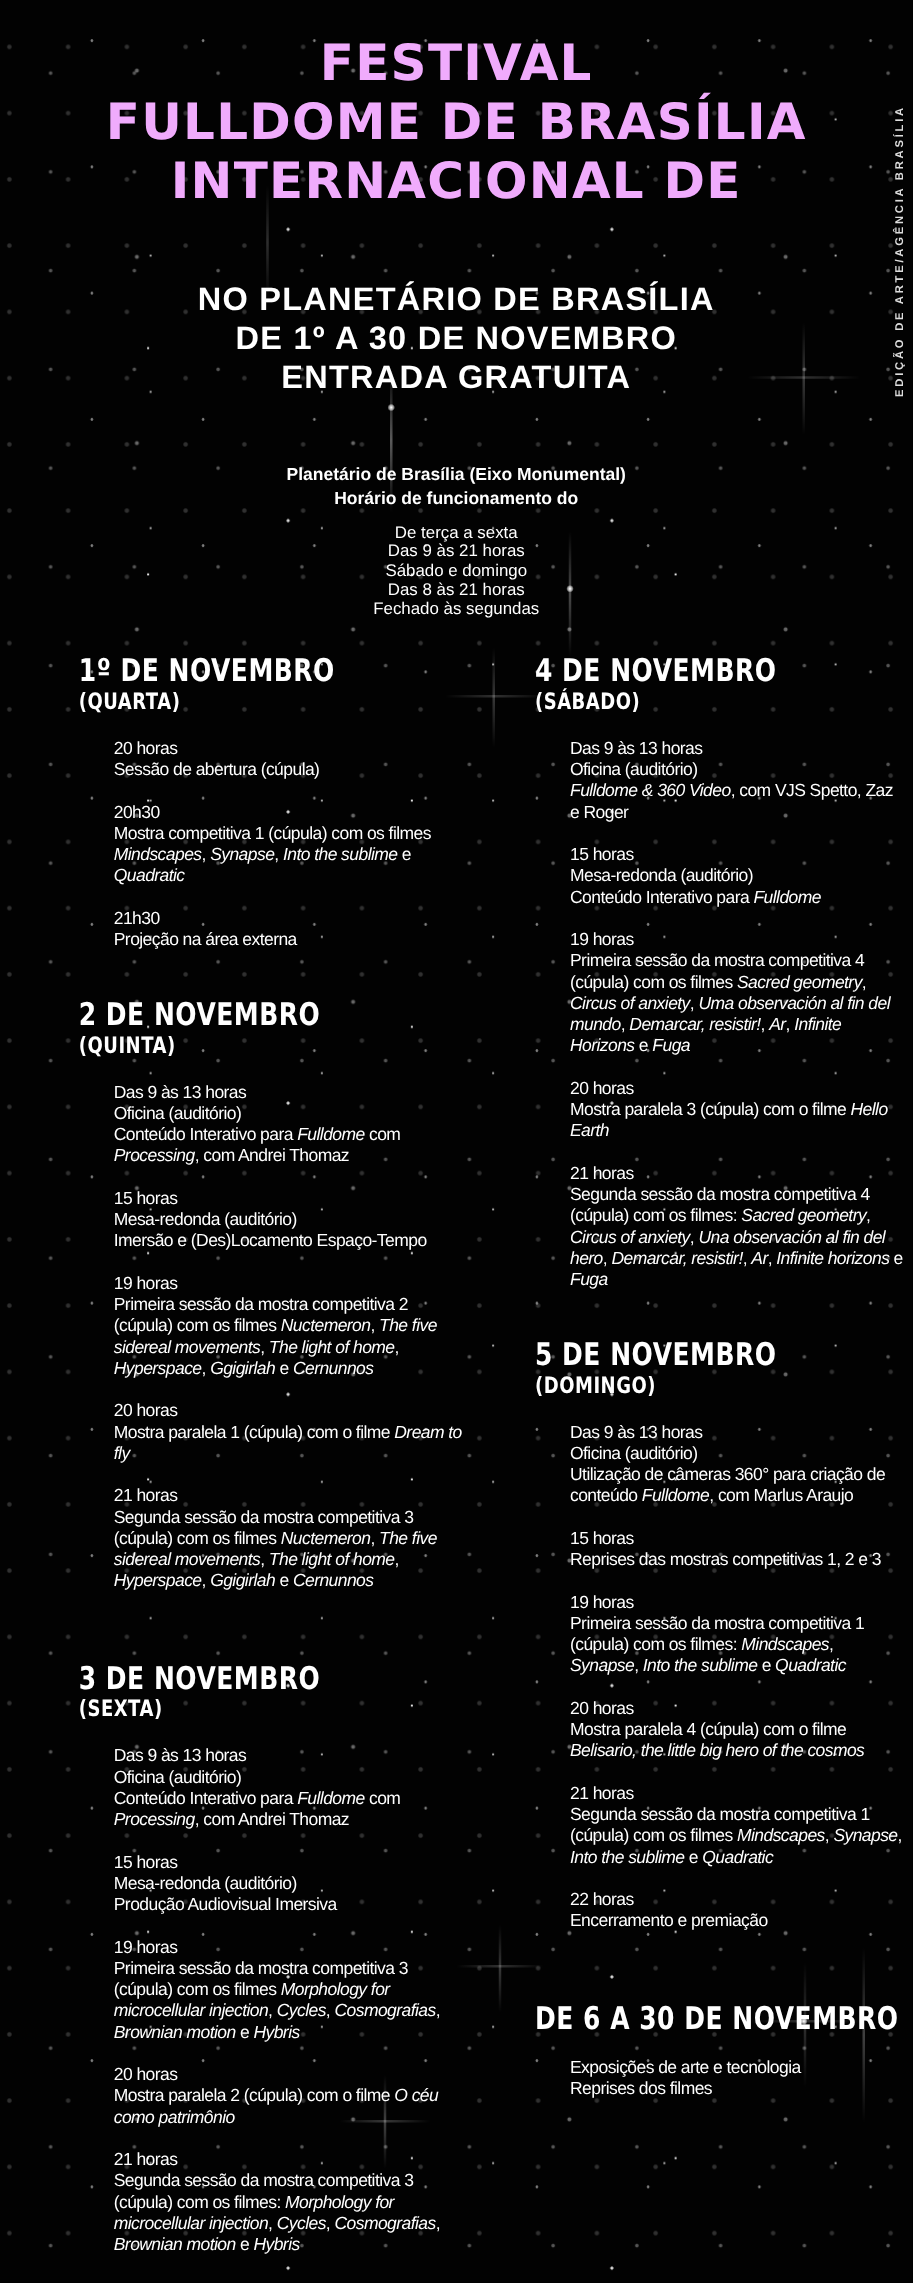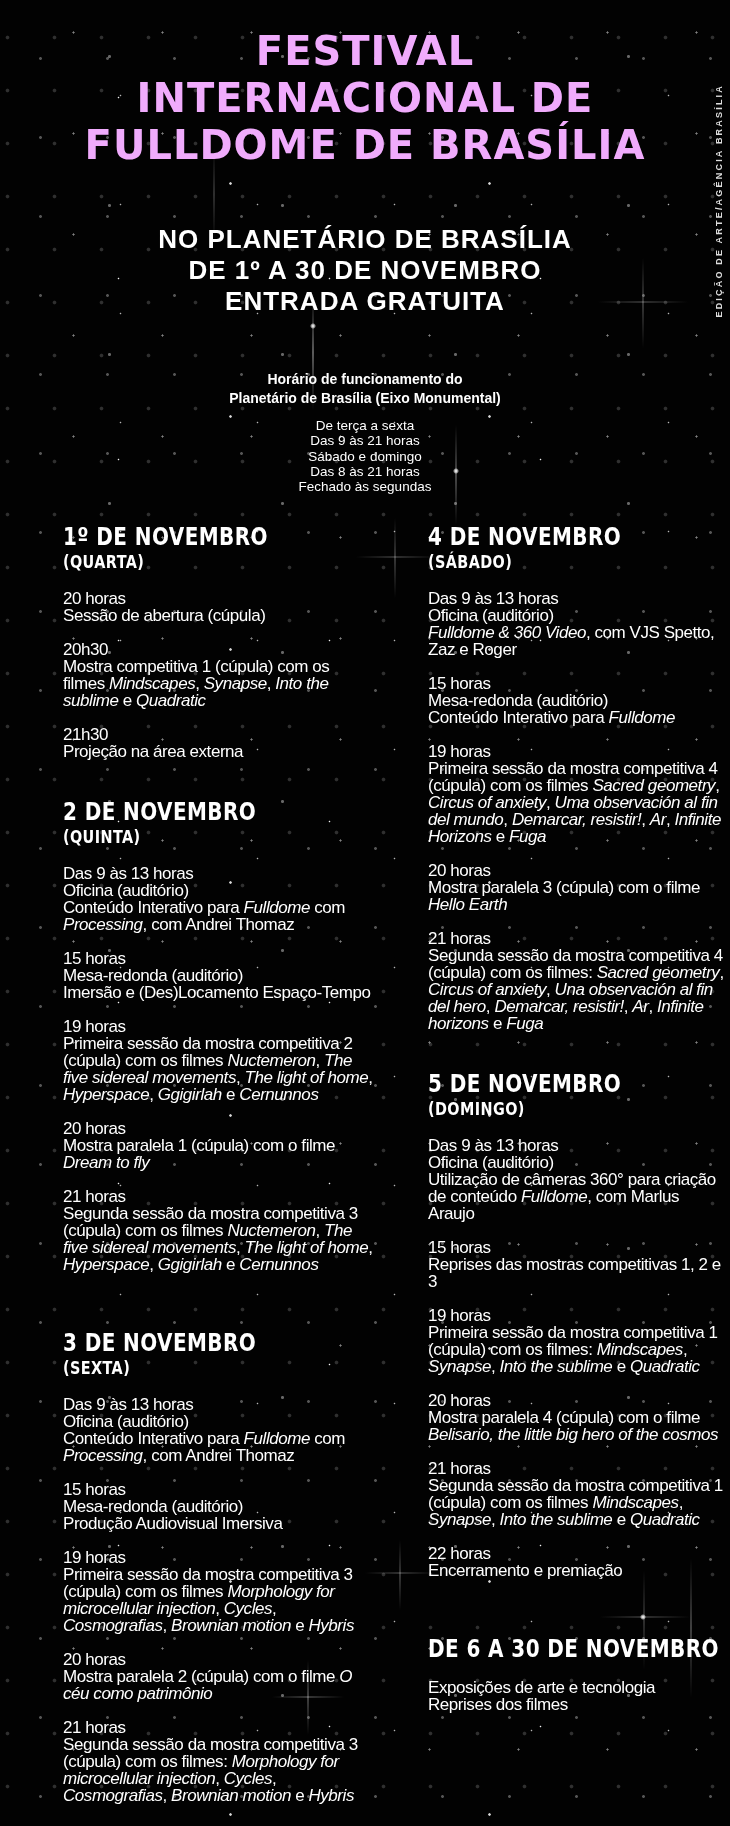--- a/index.html
+++ b/index.html
@@ -43,21 +43,21 @@
   .col-right{width:296px;flex:none;}
   .day{margin:0;}
   .day + .day{margin-top:38px;}
   .day:nth-child(3){margin-top:56px;}
   .day-title{margin:0;font-family:"DejaVu Sans",sans-serif;font-weight:800;font-size:25px;
              line-height:27px;letter-spacing:.5px;white-space:nowrap;transform:scaleX(.8);
              transform-origin:0 50%;}
   .day-subtitle{margin:0;font-family:"DejaVu Sans",sans-serif;font-weight:800;font-size:18px;
              line-height:23px;letter-spacing:.5px;white-space:nowrap;transform:scaleX(.8);
              transform-origin:0 50%;}
-  .event{margin-top:17px;font-size:17px;line-height:17px;letter-spacing:-.45px;}
+  .event{margin-top:17px;font-size:14px;line-height:17px;letter-spacing:-.45px;margin-left:28px;}
   .event i{font-style:italic;}
 </style>
 </head>
 <body>
 
 <div class="poster">
   <div class="stars"></div>
   <div class="stars2"></div>
 
   <div class="fv" style="left:312px;top:295px;height:115px;"></div>
@@ -73,34 +73,34 @@
   <div class="fh" style="left:272px;top:1696px;width:72px;opacity:.7;"></div>
   <div class="fv" style="left:399px;top:1540px;height:70px;opacity:.6;"></div>
   <div class="fh" style="left:365px;top:1572px;width:70px;opacity:.6;"></div>
   <div class="fv" style="left:690px;top:1558px;height:140px;opacity:.7;"></div>
   <div class="fv" style="left:643px;top:1570px;height:100px;opacity:.5;"></div>
   <div class="fh" style="left:600px;top:1616px;width:90px;opacity:.6;"></div>
   <div class="fdot" style="left:640px;top:1614px;"></div>
 
   <div class="title" style="color:#f0abfc;">
     <div>FESTIVAL</div>
+    <div>FULLDOME DE BRASÍLIA</div>
     <div>INTERNACIONAL DE</div>
-    <div>FULLDOME DE BRASÍLIA</div>
   </div>
 
   <div class="subtitle">
     <div>NO PLANETÁRIO DE BRASÍLIA</div>
     <div>DE 1º A 30 DE NOVEMBRO</div>
     <div>ENTRADA GRATUITA</div>
   </div>
 
   <div class="hours">
     <div class="hours-head">
+      <div>Planetário de Brasília (Eixo Monumental)</div>
       <div>Horário de funcionamento do</div>
-      <div>Planetário de Brasília (Eixo Monumental)</div>
     </div>
     <div class="hours-lines">
       <div>De terça a sexta</div>
       <div>Das 9 às 21 horas</div>
       <div>Sábado e domingo</div>
       <div>Das 8 às 21 horas</div>
       <div>Fechado às segundas</div>
     </div>
   </div>
 

